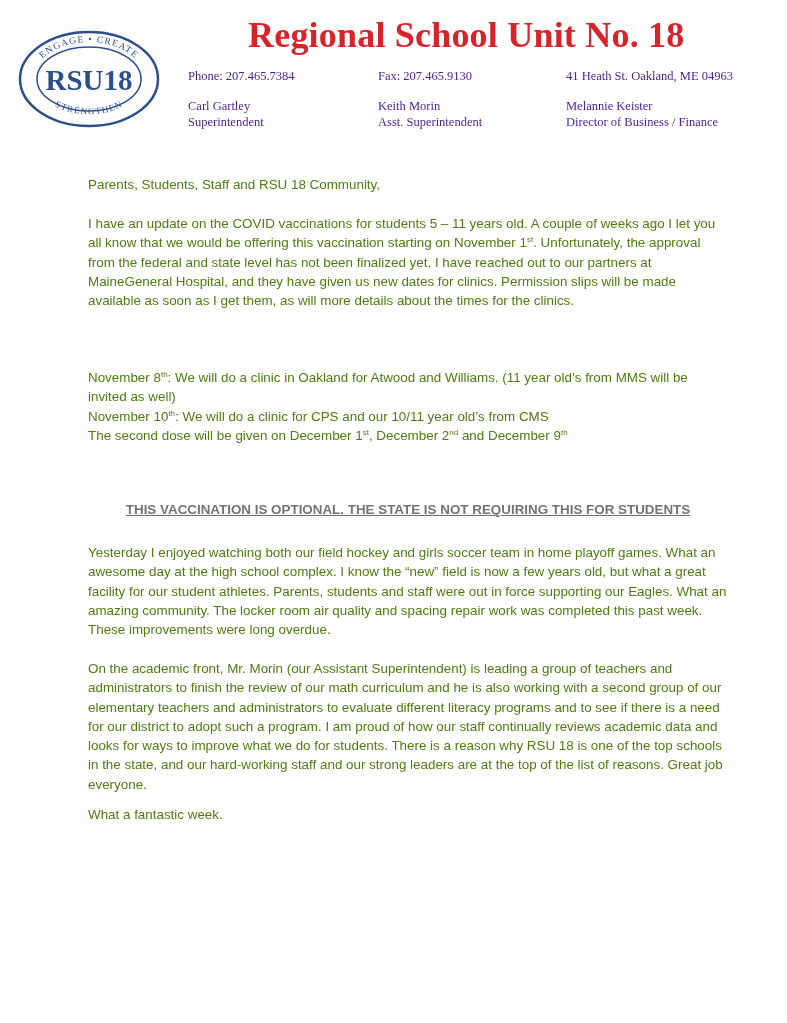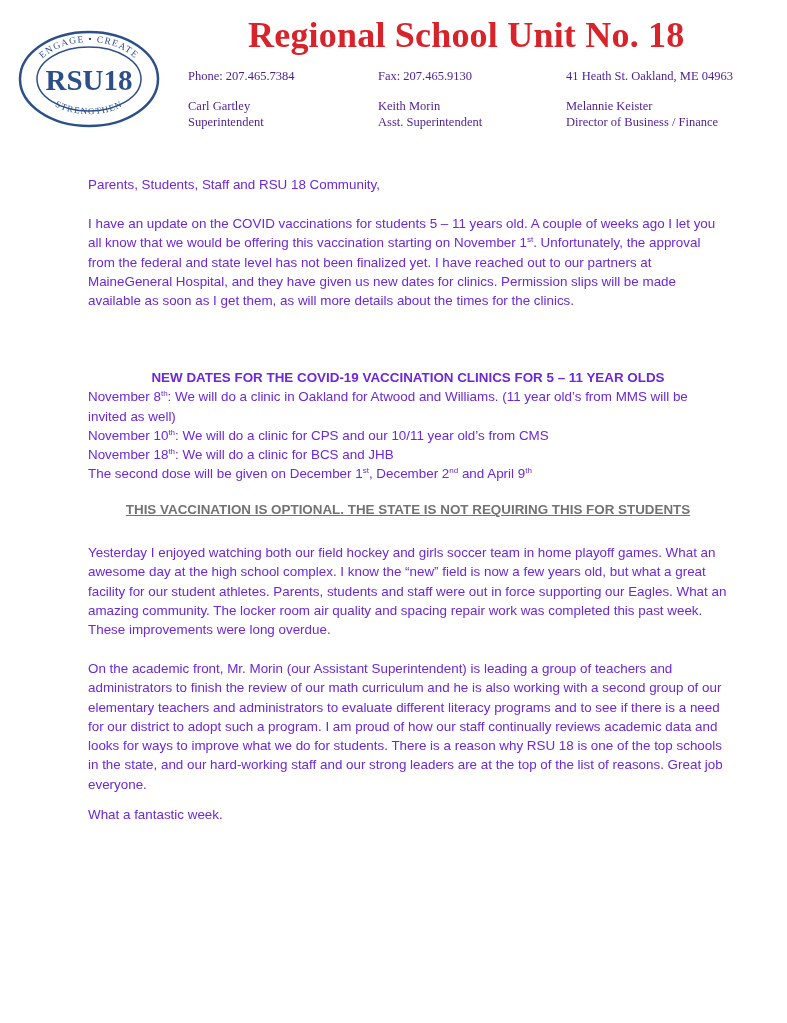--- a/index.html
+++ b/index.html
@@ -1,20 +1,20 @@
 <!DOCTYPE html>
 <html><head>
 <meta charset="utf-8">
 <style>
   html, body { margin: 0; padding: 0; background: #ffffff; }
   body { width: 787px; height: 1023px; position: relative; overflow: hidden; font-family: "Liberation Sans", sans-serif; color: #1f1f1f; }
   .logo { position: absolute; left: 18px; top: 30px; width: 142px; height: 98px; }
   .title { position: absolute; left: 220px; top: 14px; font-family: "Liberation Serif", serif; font-weight: bold; font-size: 36px; color: #d8232a; white-space: nowrap; letter-spacing: 0.2px; margin-left: 28px; }
   .hdr { position: absolute; font-family: "Liberation Serif", serif; font-size: 12.5px; color: #4c1d95; line-height: 16px; white-space: nowrap; }
-  .body-text { position: absolute; left: 88px; width: 640px; font-family: "Liberation Sans", sans-serif; font-size: 13.4px; line-height: 19.3px; color: #6d28d9; }
+  .body-text { position: absolute; left: 88px; width: 640px; font-family: "Liberation Sans", sans-serif; font-size: 13.4px; line-height: 19.3px; color: #4d7c0f; }
   .body-text p { margin: 0; }
   .heading { font-weight: bold; text-align: center; }
   .notice { position: absolute; left: 88px; width: 640px; text-align: center; font-weight: bold; color: #737373; text-decoration: underline; font-size: 13.4px; }
   sup { font-size: 8px; line-height: 0; vertical-align: super; }
 </style>
 </head>
 <body>
 
 <div class="logo">
   <svg width="142" height="98" viewBox="0 0 142 98">
@@ -53,25 +53,23 @@
   <div>Director of Business / Finance</div>
 </div>
 
 <div class="body-text" style="top:175px;">Parents, Students, Staff and RSU 18 Community,</div>
 
 <div class="body-text" style="top:214px;">
   <p><span>I have an update on the COVID vaccinations for students 5 – 11 years old.  A couple of weeks ago I let you all know that we would be offering this vaccination starting on November 1</span><sup>st</sup><span>.  Unfortunately, the approval from the federal and state level has not been finalized yet.  I have reached out to our partners at MaineGeneral Hospital, and they have given us new dates for clinics.  Permission slips will be made available as soon as I get them, as will more details about the times for the clinics.</span></p>
 </div>
 
 <div class="body-text" style="top:368px;">
-  <p class="heading">NEW DATES FOR THE COVID-19 VACCINATION CLINICS FOR 5 – 11 YEAR OLDS</p>
   <p><span>November 8</span><sup>th</sup><span>: We will do a clinic in Oakland for Atwood and Williams.  (11 year old’s from MMS will be invited as well)</span></p>
   <p><span>November 10</span><sup>th</sup><span>: We will do a clinic for CPS and our 10/11 year old’s from CMS</span></p>
-  <p><span>November 18</span><sup>th</sup><span>: We will do a clinic for BCS and JHB</span></p>
-  <p><span>The second dose will be given on December 1</span><sup>st</sup><span>, December 2</span><sup>nd</sup><span> and April 9</span><sup>th</sup></p>
+  <p><span>The second dose will be given on December 1</span><sup>st</sup><span>, December 2</span><sup>nd</sup><span> and December 9</span><sup>th</sup></p>
 </div>
 
 <div class="notice" style="top:502px;">THIS VACCINATION IS OPTIONAL.  THE STATE IS NOT REQUIRING THIS FOR STUDENTS</div>
 
 <div class="body-text" style="top:543px;">Yesterday I enjoyed watching both our field hockey and girls soccer team in home playoff games.  What an awesome day at the high school complex.  I know the “new” field is now a few years old, but what a great facility for our student athletes. Parents, students and staff were out in force supporting our Eagles.  What an amazing community.  The locker room air quality and spacing repair work was completed this past week.  These improvements were long overdue.</div>
 
 <div class="body-text" style="top:659px;">On the academic front, Mr. Morin (our Assistant Superintendent) is leading a group of teachers and administrators to finish the review of our math curriculum and he is also working with a second group of our elementary teachers and administrators to evaluate different literacy programs and to see if there is a need for our district to adopt such a program.  I am proud of how our staff continually reviews academic data and looks for ways to improve what we do for students.  There is a reason why RSU 18 is one of the top schools in the state, and our hard-working staff and our strong leaders are at the top of the list of reasons.  Great job everyone.</div>
 
 <div class="body-text" style="top:805px;">What a fantastic week.</div>
 

